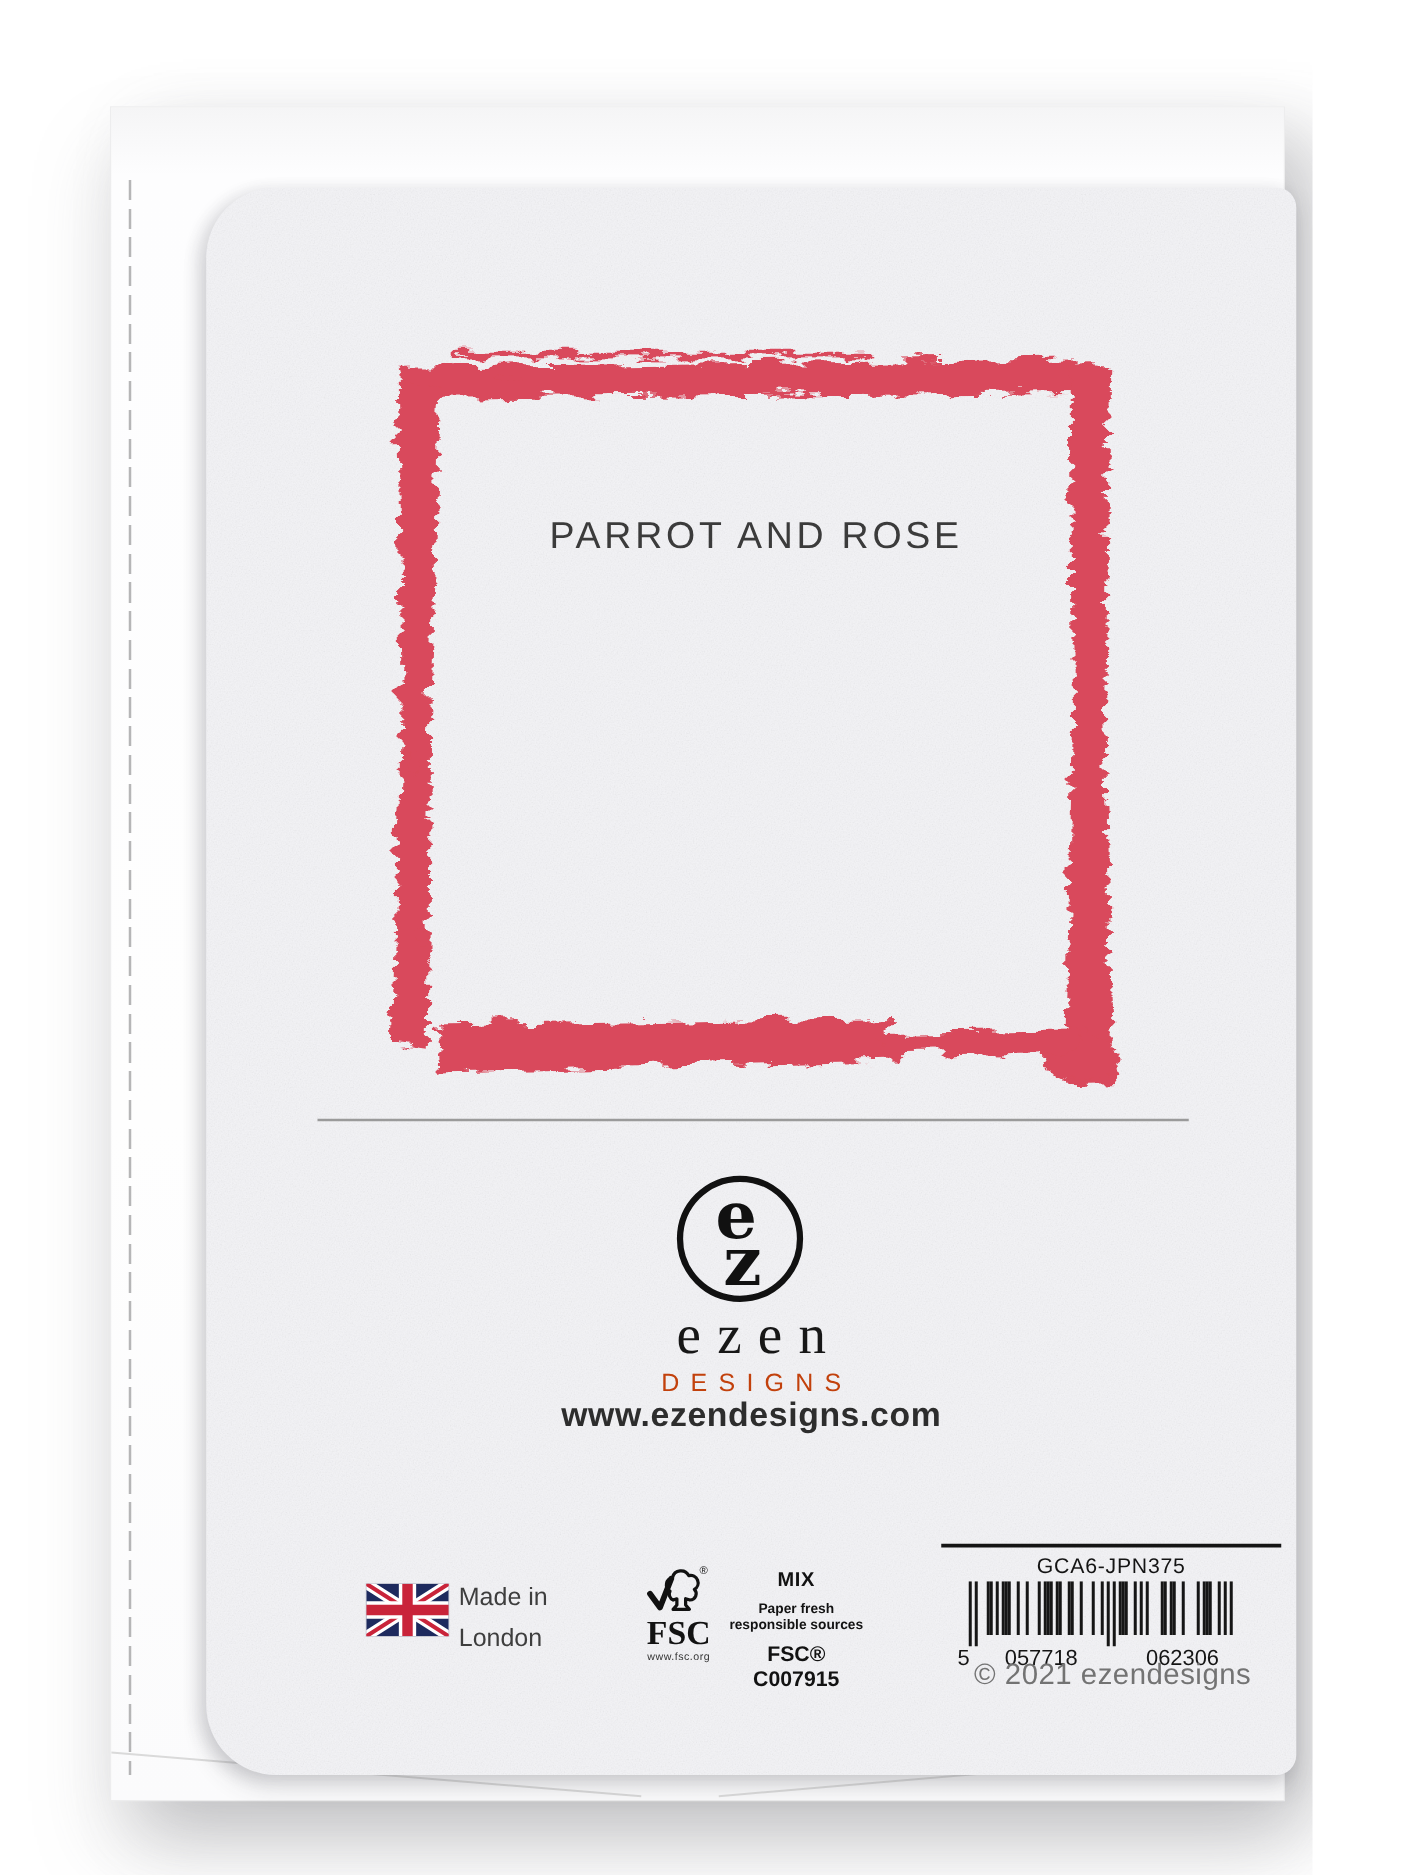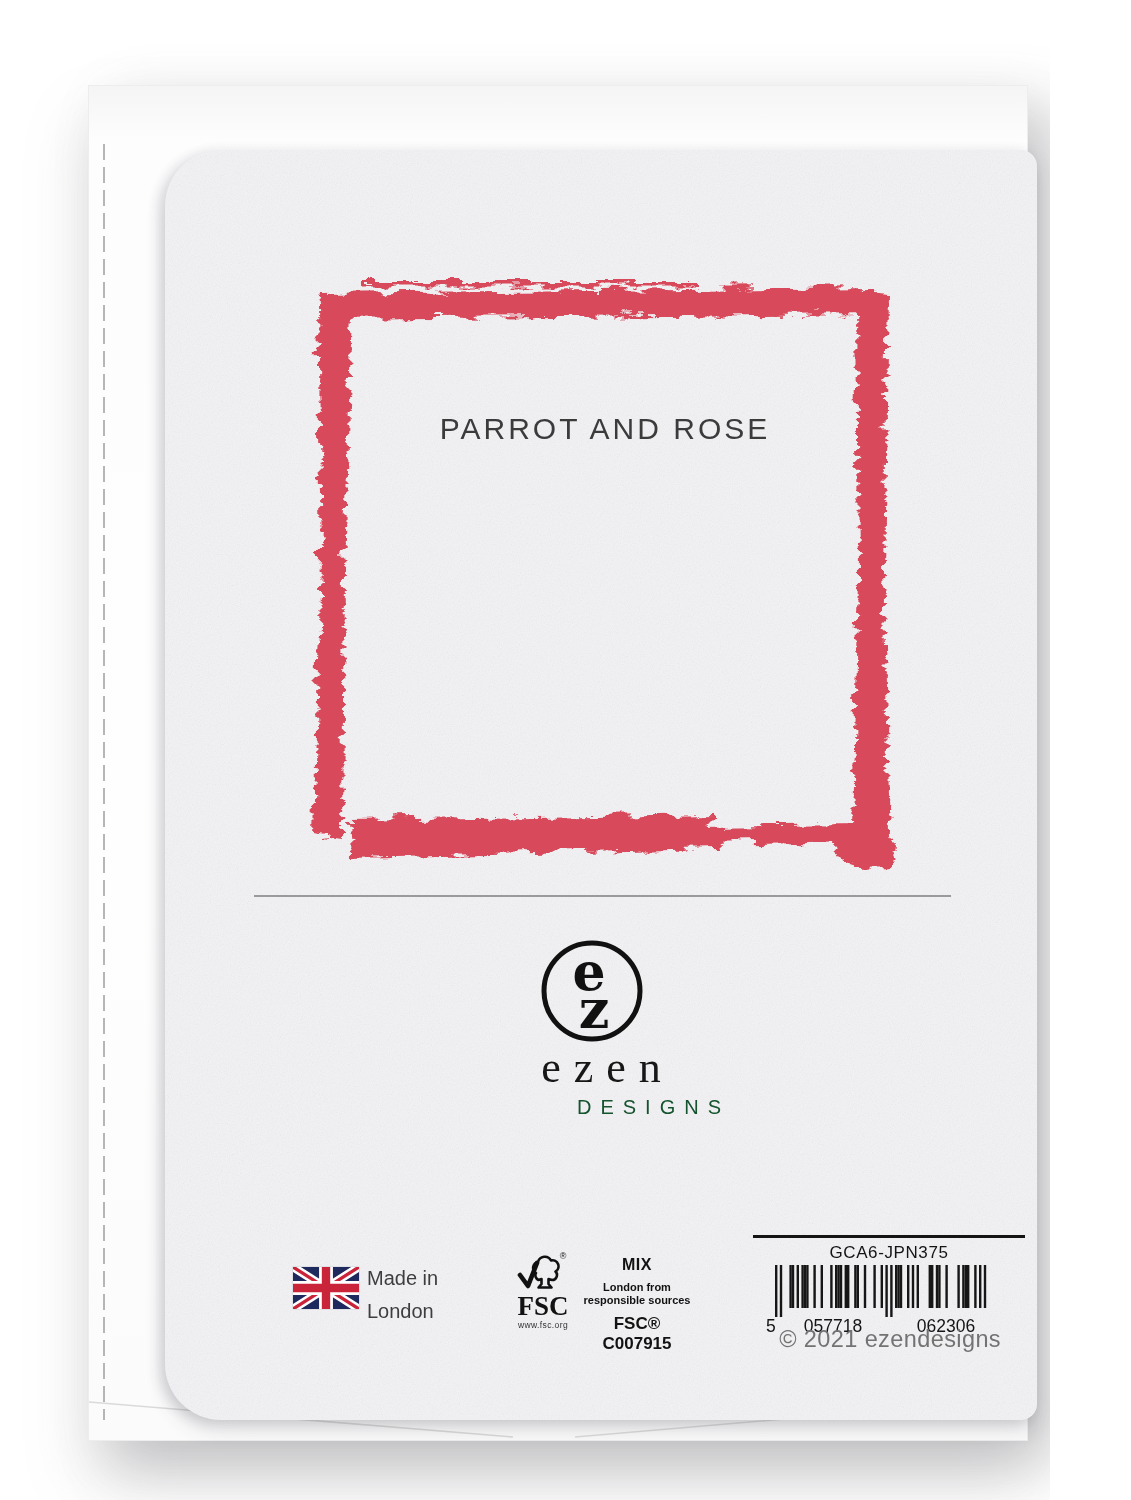--- a/index.html
+++ b/index.html
@@ -34,21 +34,21 @@
       font-size:30px;line-height:45px;letter-spacing:3px;color:#3b3b3b;font-weight:400;}
   .card-description{left:150px;top:386px;width:600px;text-align:center;
       font-size:25px;line-height:35.5px;letter-spacing:.2px;color:#474747;}
 
   .divider{left:89px;top:745px;width:697px;height:2px;background:#9a9a9a;}
 
   
   .brand-logo{left:374px;top:788px;width:106px;height:106px;}
   .brand-name{top:892px;font-family:"Liberation Serif","DejaVu Serif",serif;
       font-size:44px;letter-spacing:13px;text-indent:13px;color:#171717;}
-  .brand-subtitle{top:946px;font-size:20px;letter-spacing:9px;text-indent:9px;color:#14532d;margin-left:48px;}
+  .brand-subtitle{top:946px;font-size:20px;letter-spacing:9px;text-indent:9px;color:#c2410c;}
   .brand-website{top:967px;font-size:27px;font-weight:bold;letter-spacing:.5px;color:#2d2d2d;}
 
   
   .uk-flag{left:128px;top:1117px;width:66px;height:42px;box-shadow:0 0 0 .5px #cfd0d6;}
   .made-in{left:202px;top:1112px;font-size:20px;line-height:33px;color:#3e3e3e;}
 
   .fsc-tree{left:352px;top:1100px;width:52px;height:46px;}
   .fsc-label{left:340px;top:1141px;width:76px;text-align:center;
       font-family:"Liberation Serif","DejaVu Serif",serif;font-weight:bold;font-size:27px;color:#121212;}
   .fsc-url{left:340px;top:1170px;width:76px;text-align:center;font-size:8.5px;letter-spacing:.4px;color:#333;}
@@ -126,20 +126,21 @@
     <div class="abs divider"></div>
 
     <svg class="abs brand-logo" viewBox="0 0 106 106">
       <circle cx="53" cy="53" r="48" fill="none" stroke="#111" stroke-width="5"></circle>
       <text x="50" y="52" text-anchor="middle" font-family="DejaVu Serif, Liberation Serif, serif" font-size="52" font-weight="bold" fill="#111">e</text>
       <text x="55" y="90" text-anchor="middle" font-family="DejaVu Serif, Liberation Serif, serif" font-size="54" font-weight="bold" fill="#111">z</text>
     </svg>
 
     <div class="abs centered brand-name">ezen</div>
     <div class="abs centered brand-subtitle">DESIGNS</div>
+    <div class="abs centered brand-website">www.ezendesigns.com</div>
 
     <svg class="abs uk-flag" viewBox="0 0 60 38" preserveAspectRatio="none">
       <rect width="60" height="38" fill="#1e2a5e"></rect>
       <path d="M0,0 L60,38 M60,0 L0,38" stroke="#ffffff" stroke-width="7.6"></path>
       <path d="M0,0 L60,38 M60,0 L0,38" stroke="#c9243a" stroke-width="3"></path>
       <path d="M30,0 V38 M0,19 H60" stroke="#ffffff" stroke-width="12.6"></path>
       <path d="M30,0 V38 M0,19 H60" stroke="#c9243a" stroke-width="7.6"></path>
     </svg>
     <div class="abs made-in">
       <div>Made in</div>
@@ -150,21 +151,21 @@
       <path d="M3,25 L11,36 L20,13" fill="none" stroke="#111" stroke-width="4.6" stroke-linecap="round" stroke-linejoin="round"></path>
       <path d="M19,23 a6,6 0 0 1 2,-11 a7,7 0 0 1 13,-1.5 a6,6 0 0 1 4.5,11 a5,5 0 0 1 -3.5,8.5 l-3.5,-1 v5 l3,3.5 h-13 l3,-3.5 v-5 l-3,1 a5,5 0 0 1 -2.5,-7 z" fill="none" stroke="#111" stroke-width="2.6" stroke-linejoin="round"></path>
       <text x="46" y="9" text-anchor="middle" font-size="9" fill="#111">®</text>
     </svg>
     <div class="abs fsc-label">FSC</div>
     <div class="abs fsc-url">www.fsc.org</div>
 
     <div class="abs mix-block">
       <div class="mix-label">MIX</div>
       <div class="mix-sub">
-        <div>London from</div>
+        <div>Paper fresh</div>
         <div>responsible sources</div>
       </div>
       <div class="fsc-license">FSC® C007915</div>
     </div>
 
     <div class="abs barcode-block">
       <div class="barcode-rule"></div>
       <div class="barcode-sku">GCA6-JPN375</div>
       <svg class="barcode-svg" width="252" height="72" viewBox="0 0 252 72">
         <g>

